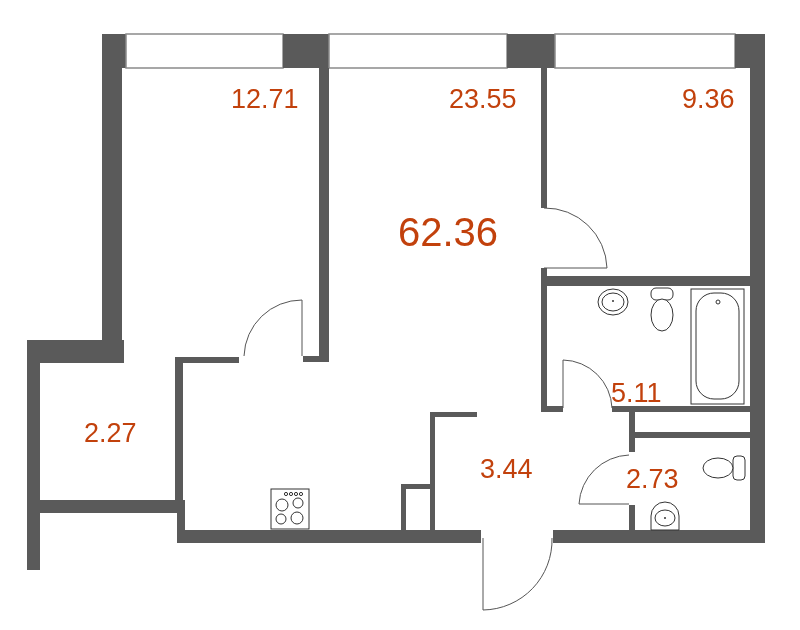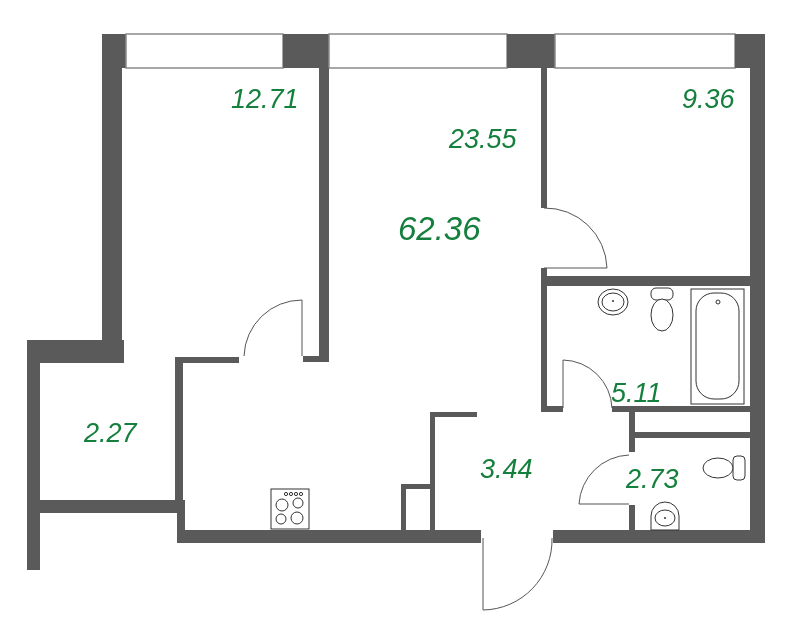--- a/index.html
+++ b/index.html
@@ -2,22 +2,22 @@
 <html><head>
 <meta charset="utf-8">
 <style>
   html, body { margin: 0; padding: 0; background: #ffffff; }
   body { width: 800px; height: 630px; position: relative; overflow: hidden; font-family: "Liberation Sans", sans-serif; }
   #plan { position: absolute; left: 0; top: 0; width: 800px; height: 630px; }
   .wall { fill: #5a5a5a; }
   .thin { fill: none; stroke: #555; stroke-width: 1; }
   .win { fill: #ffffff; stroke: #8a8a8a; stroke-width: 1.5; }
   .fix { fill: #ffffff; stroke: #333; stroke-width: 1; }
-  .label { position: absolute; font-family: "Liberation Sans", sans-serif; font-style: italic; color: #15803d; font-size: 27px; line-height: 1; white-space: nowrap; }
-  .label.total { font-size: 33px; }
+  .label { position: absolute; font-family: "Liberation Sans", sans-serif; color: #c2410c; font-size: 27px; line-height: 1; white-space: nowrap; }
+  .label.total { font-size: 40px; }
 </style>
 </head>
 <body>
 
 <svg id="plan" viewBox="0 0 800 630" xmlns="http://www.w3.org/2000/svg">
 
   <g>
     <rect class="wall" x="102" y="34" width="24" height="34"></rect>
     <rect class="win" x="126" y="34" width="157" height="34"></rect>
     <rect class="wall" x="283" y="34" width="46" height="34"></rect>
@@ -99,19 +99,19 @@
     <circle class="fix" cx="296" cy="494" r="1.6"></circle>
     <circle class="fix" cx="301" cy="494" r="1.6"></circle>
     <circle class="fix" cx="282" cy="505" r="6"></circle>
     <circle class="fix" cx="298" cy="503" r="5"></circle>
     <circle class="fix" cx="281" cy="519" r="5"></circle>
     <circle class="fix" cx="297" cy="518" r="6"></circle>
   </g>
 </svg>
 
 <div class="label" style="left:231px; top:86px;">12.71</div>
-<div class="label" style="left:449px; top:86px;margin-top:40px;">23.55</div>
+<div class="label" style="left:449px; top:86px;">23.55</div>
 <div class="label" style="left:682px; top:86px;">9.36</div>
 <div class="label total" style="left:398px; top:212px;">62.36</div>
 <div class="label" style="left:611px; top:352px;margin-top:28px;">5.11</div>
 <div class="label" style="left:84px; top:420px;">2.27</div>
 <div class="label" style="left:480px; top:456px;">3.44</div>
 <div class="label" style="left:626px; top:466px;">2.73</div>
 
 </body></html>

